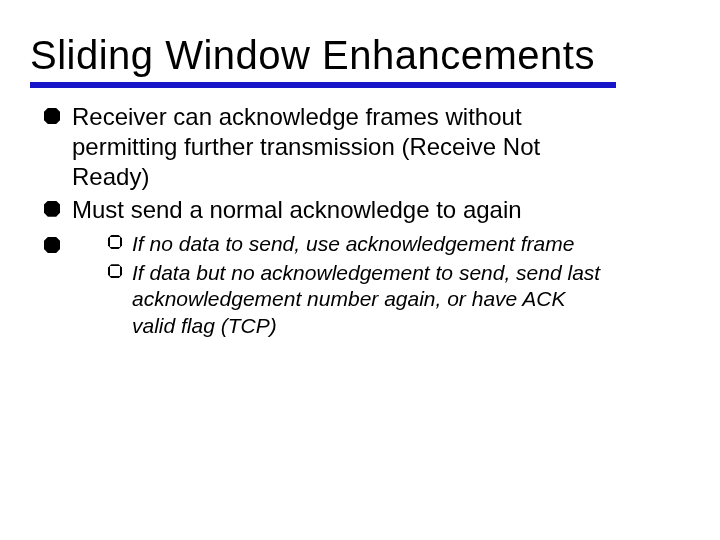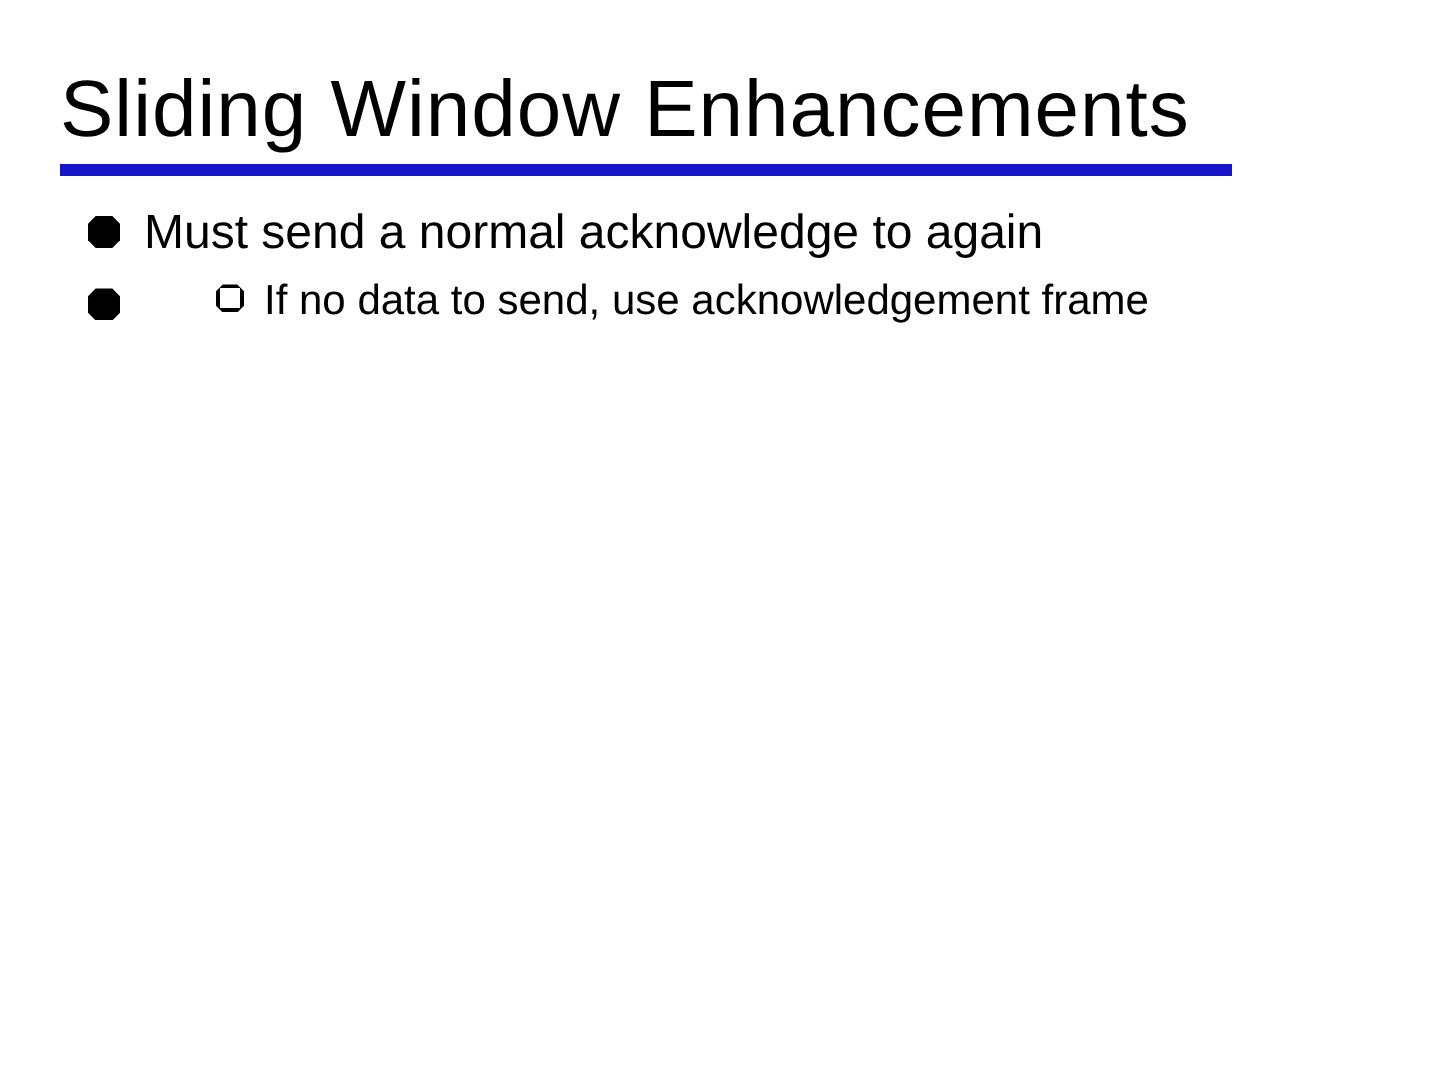--- a/index.html
+++ b/index.html
@@ -51,20 +51,21 @@
     width: 16px;
     height: 16px;
     background: #000000;
     
     clip-path: polygon(24% 0, 76% 0, 100% 24%, 100% 76%, 76% 100%, 24% 100%, 0 76%, 0 24%);
   }
   ul.level2 {
     list-style: none;
     margin: 6px 0 0 0;
     padding: 0 0 0 36px;
+    font-style: italic;
   }
   ul.level2 > li {
     position: relative;
     padding-left: 24px;
     font-size: 21px;
     line-height: 1.25;
     margin: 0 0 3px 0;
   }
   ul.level2 > li::before {
     content: "";
@@ -80,23 +81,29 @@
   }
 </style>
 </head>
 <body>
 
 <div class="slide">
   <h1 class="title">Sliding Window Enhancements</h1>
   <hr class="title-rule">
   <ul class="level1">
     <li>
+      <span>Receiver can acknowledge frames without permitting further transmission (Receive Not Ready)</span>
+    </li>
+    <li>
       <span>Must send a normal acknowledge to again</span>
     </li>
     <li>
       <ul class="level2">
         <li>
           <span>If no data to send, use acknowledgement frame</span>
         </li>
+        <li>
+          <span>If data but no acknowledgement to send, send last acknowledgement number again, or have ACK valid flag (TCP)</span>
+        </li>
       </ul>
     </li>
   </ul>
 </div>
 
 </body></html>

